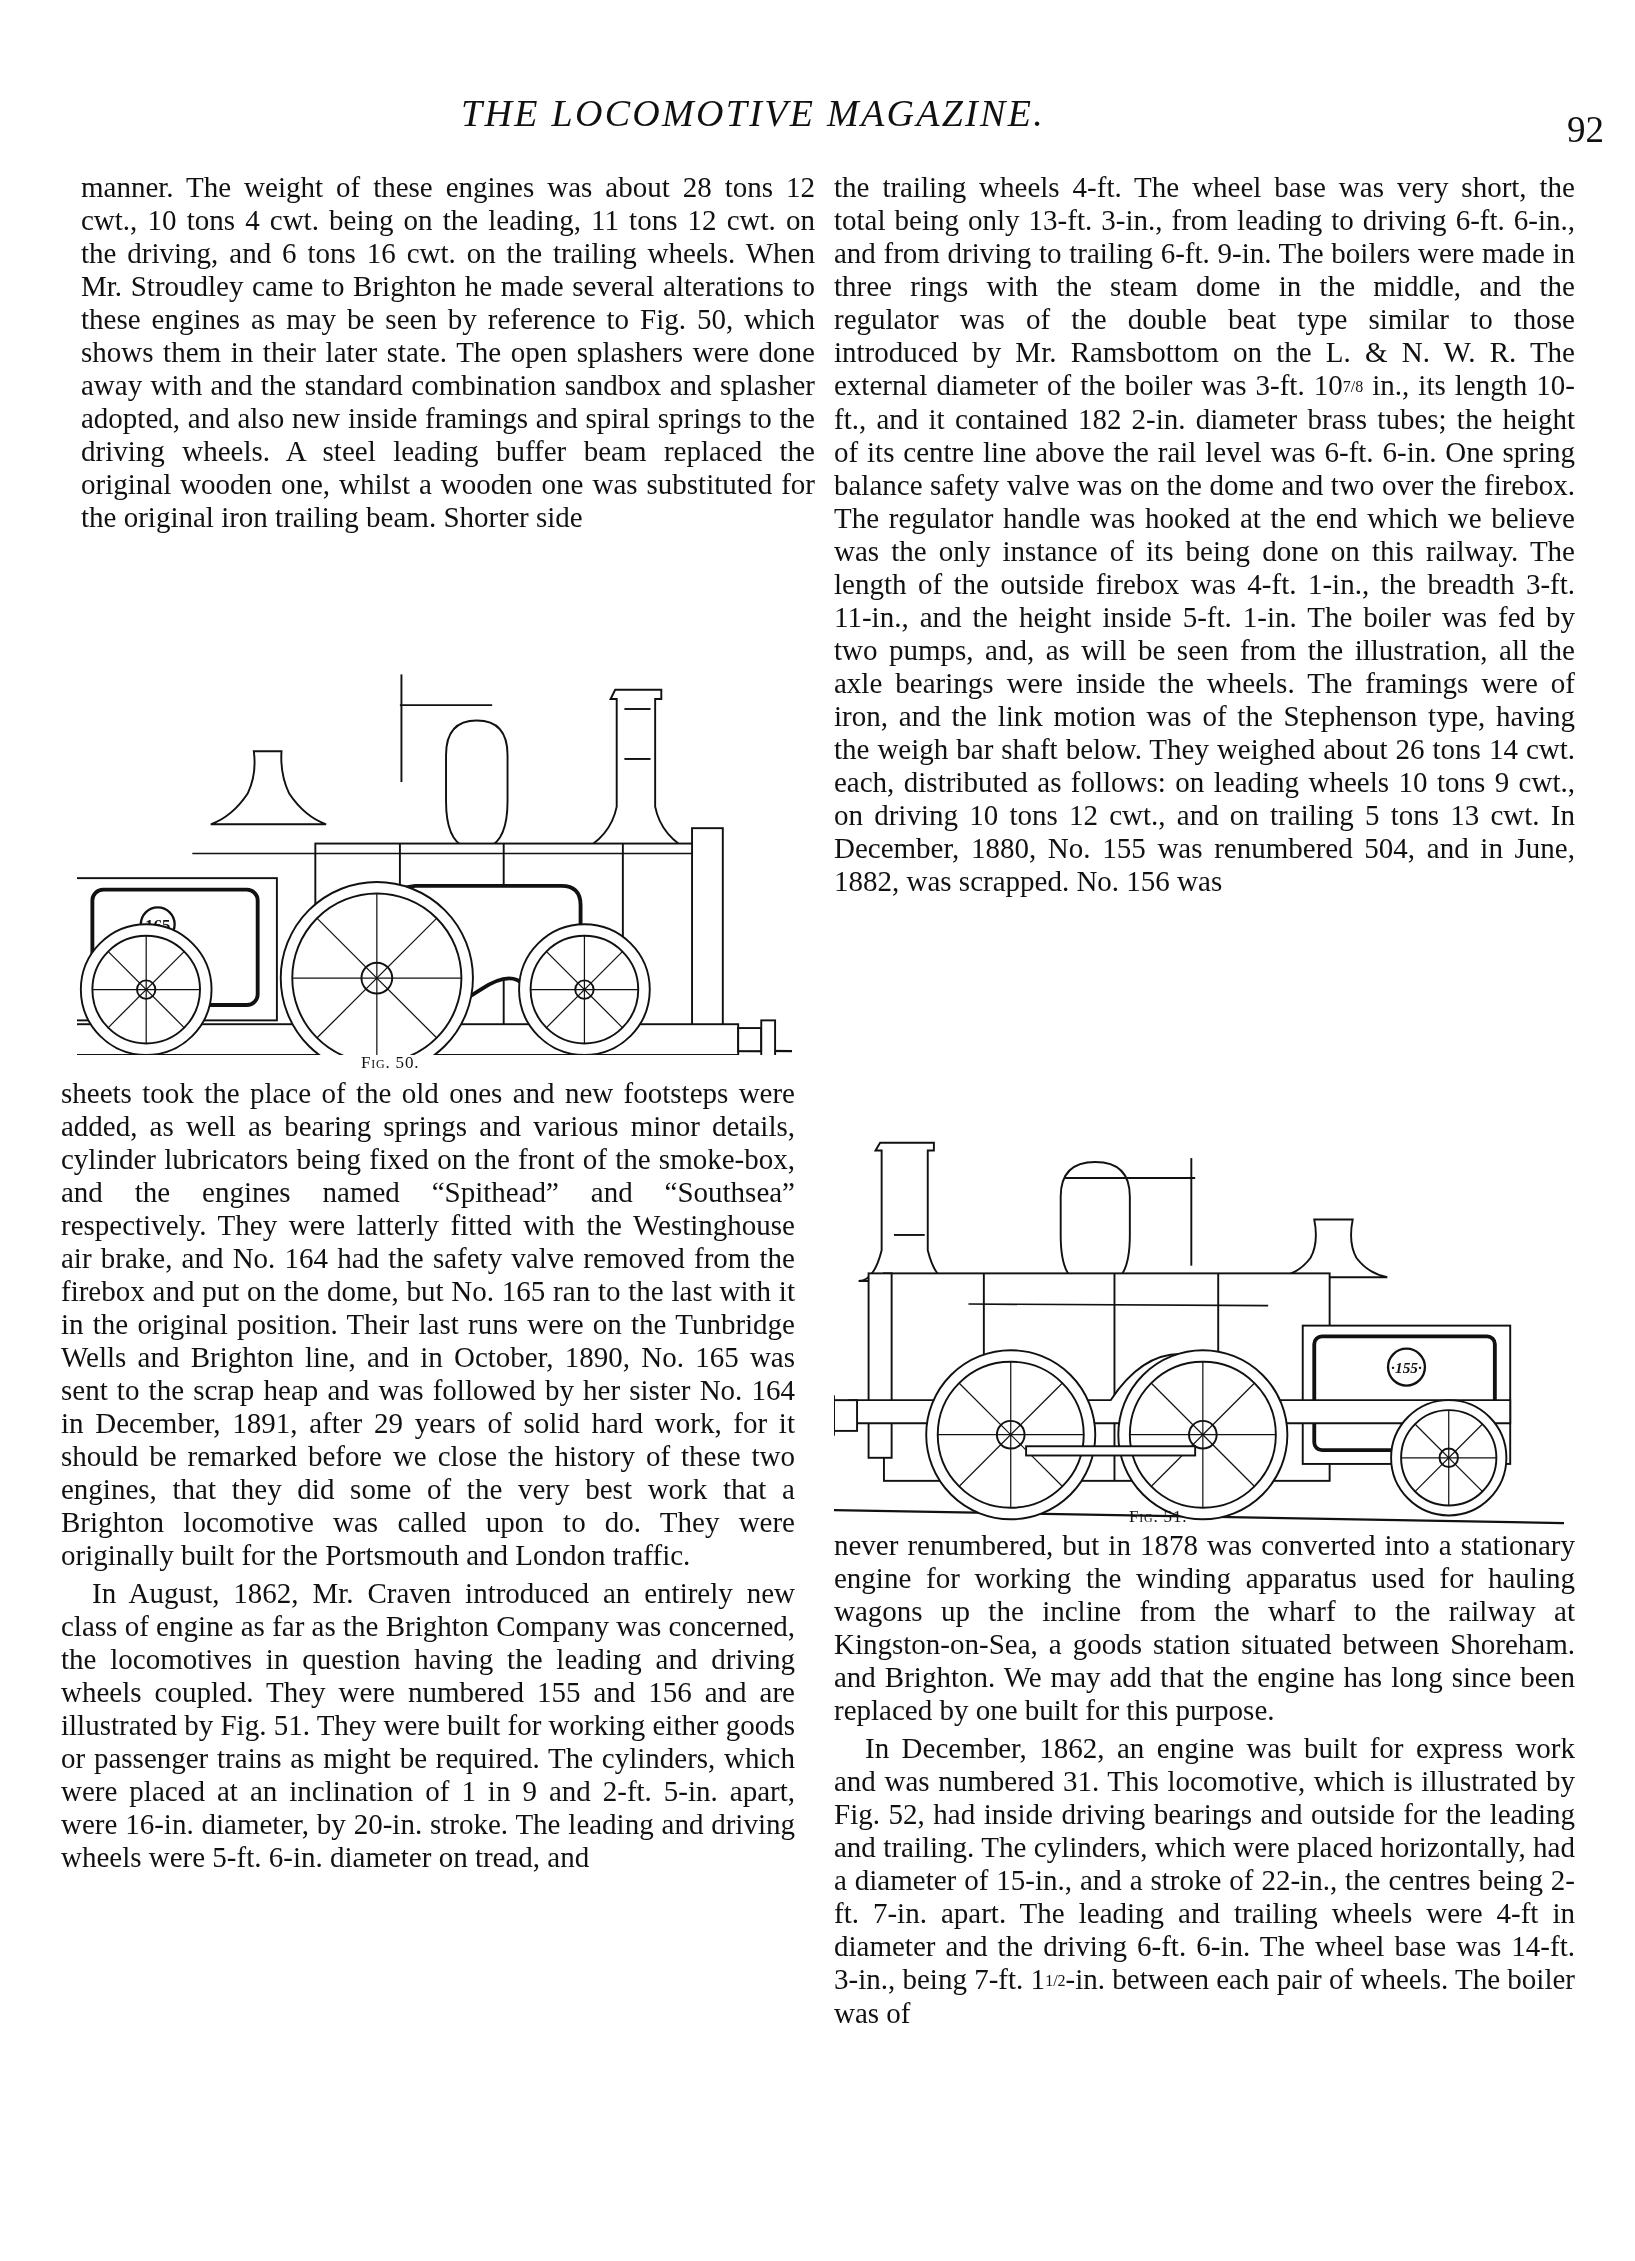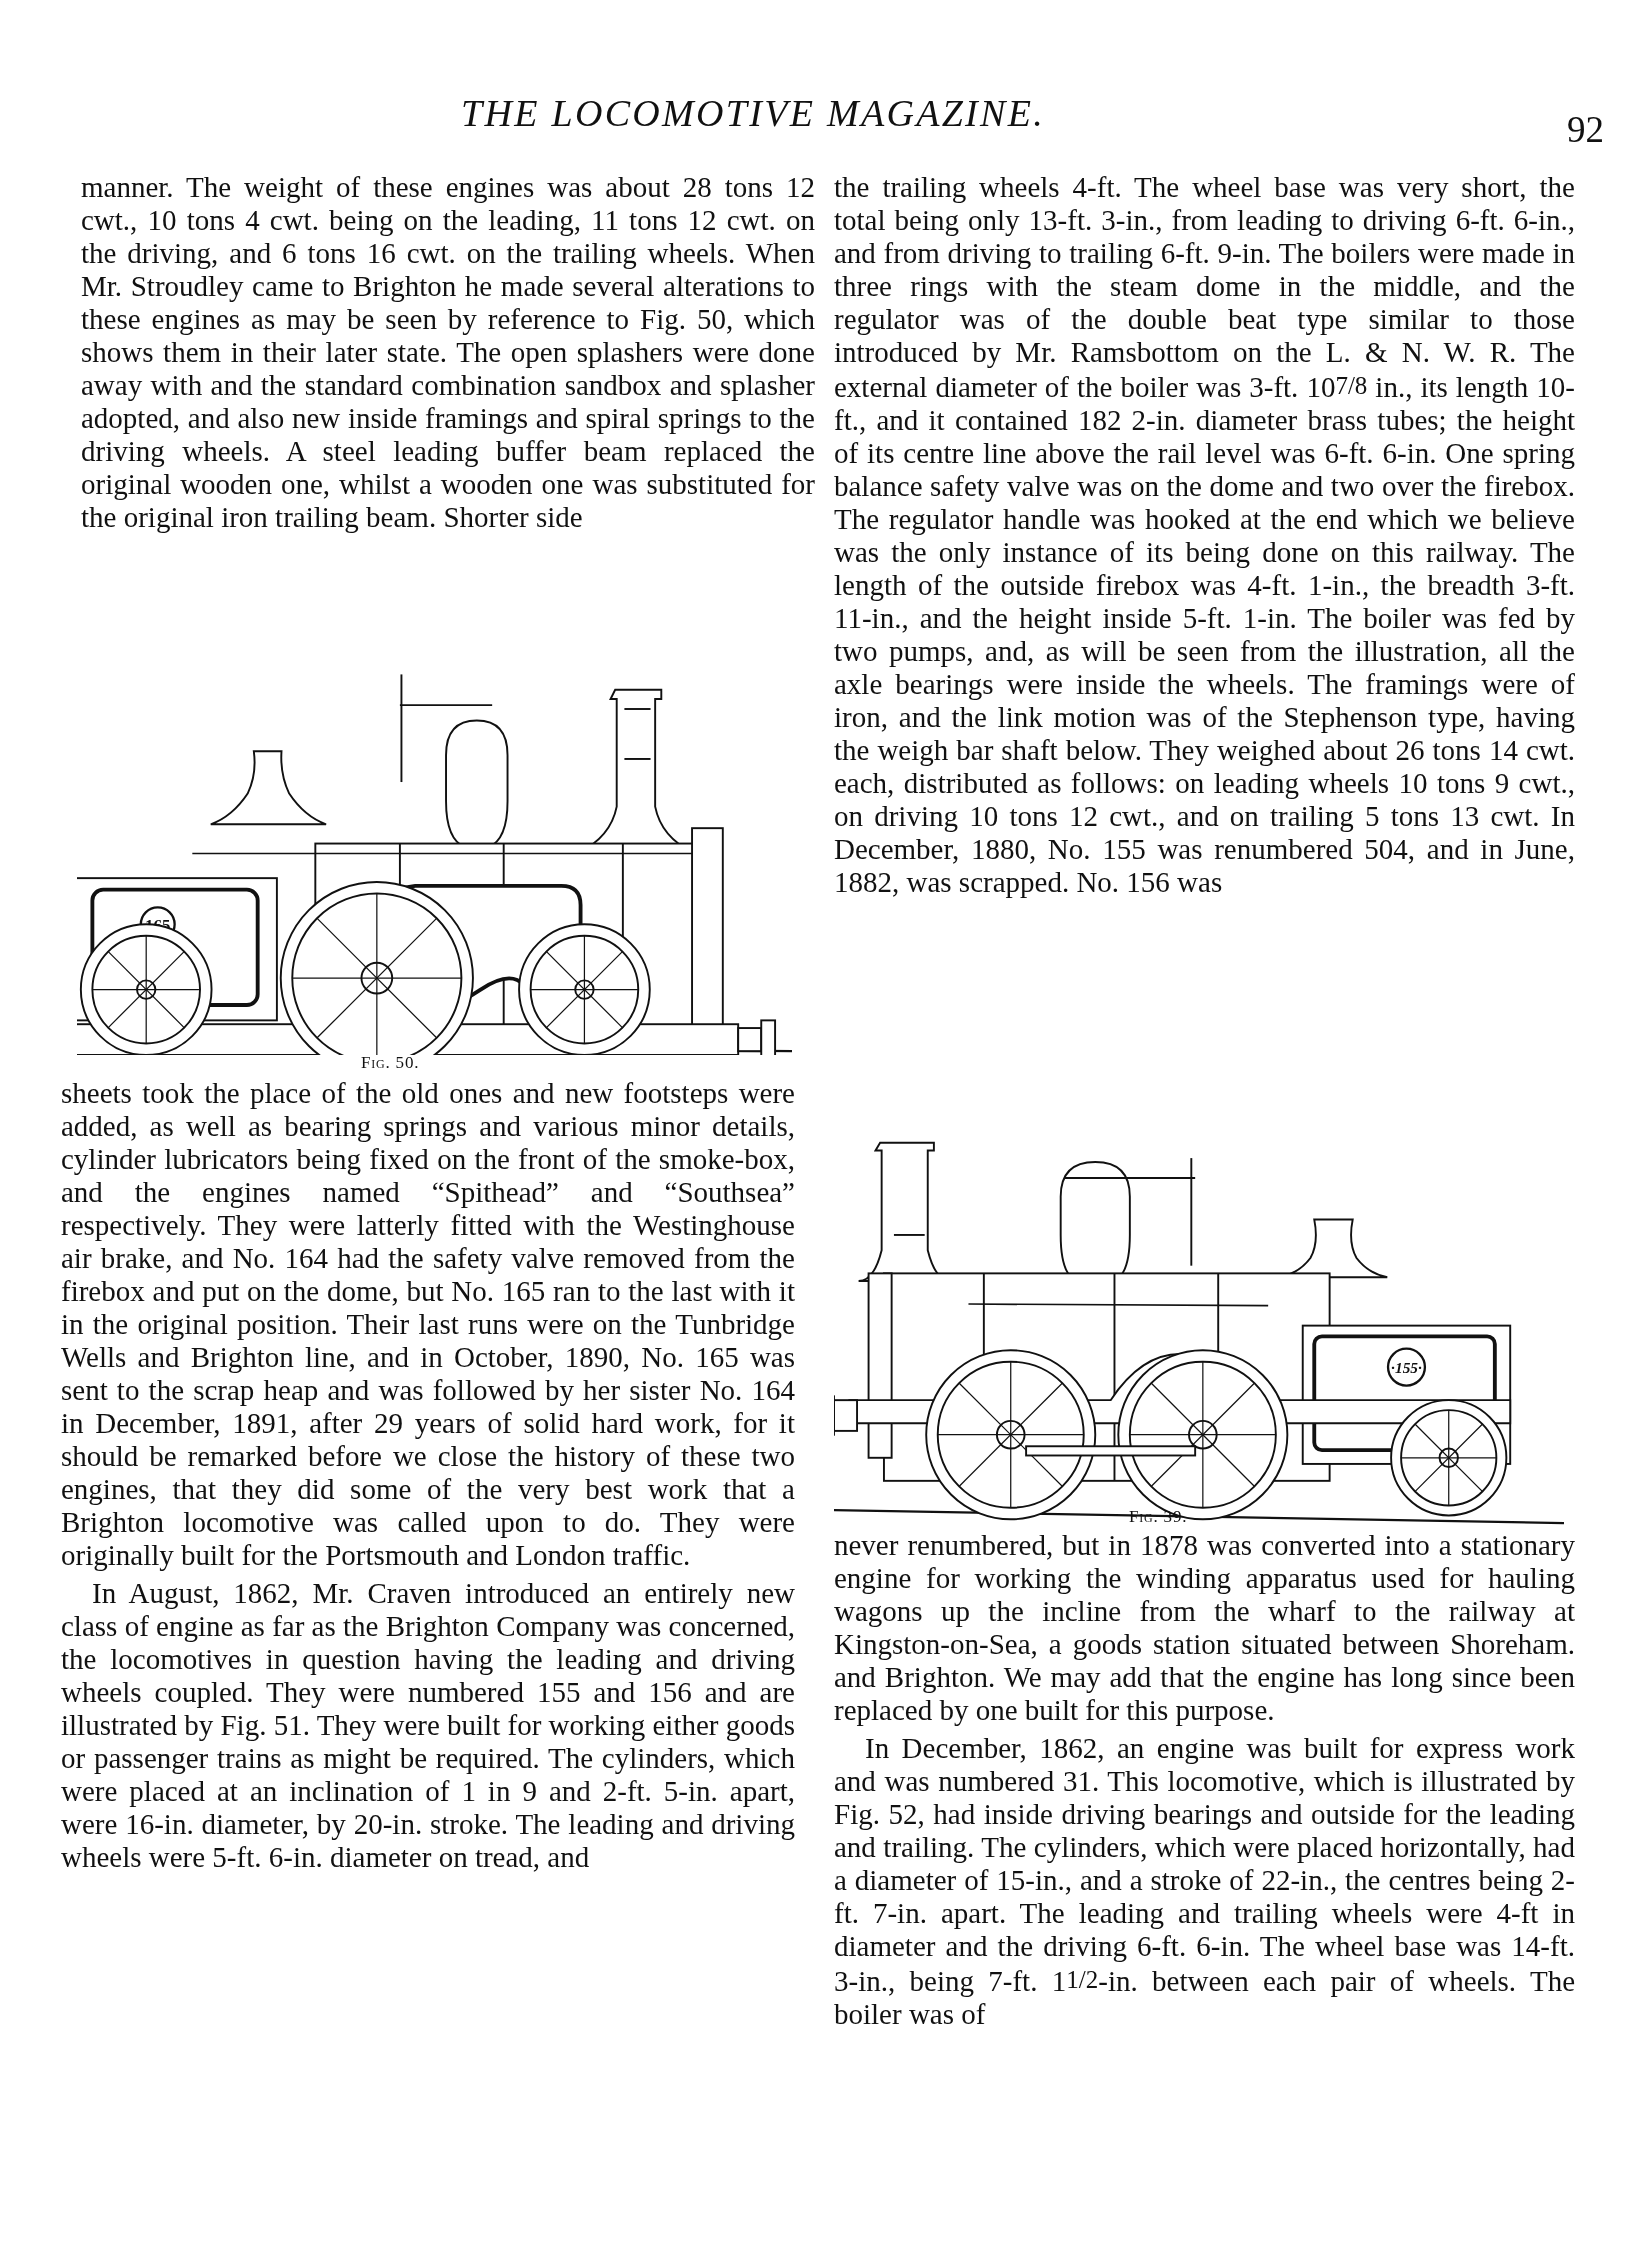--- a/index.html
+++ b/index.html
@@ -9,21 +9,21 @@
   .col { position:absolute; font-size:29px; line-height:33px; text-align:justify; hyphens:none; }
   .col p { margin:0; }
   .col p.indent { text-indent:31px; }
   #colL1 { left:61px; top:171px; width:734px;margin-left:20px; }
   #colL2 { left:61px; top:1077px; width:734px; }
   #colR1 { left:834px; top:171px; width:741px; }
   #colR2 { left:834px; top:1529px; width:741px; }
   .fig { position:absolute; }
   .fig svg { display:block; }
   .cap { position:absolute; font-size:17px; letter-spacing:0.8px; font-variant:small-caps; text-align:left; }
-  .frac { font-size:25px; vertical-align:3.1px; }
+  .frac { font-size:16px; vertical-align:3.1px; }
 </style>
 </head>
 <body>
 
 <div class="hdr-title">THE LOCOMOTIVE MAGAZINE.</div>
 <div class="hdr-page">92</div>
 
 <div class="col" id="colL1">
   <p>manner. The weight of these engines was about 28 tons 12 cwt., 10 tons 4 cwt. being on the leading, 11 tons 12 cwt. on the driving, and 6 tons 16 cwt. on the trailing wheels. When Mr. Stroudley came to Brighton he made several alterations to these engines as may be seen by reference to Fig. 50, which shows them in their later state. The open splashers were done away with and the standard combination sandbox and splasher adopted, and also new inside framings and spiral springs to the driving wheels. A steel leading buffer beam replaced the original wooden one, whilst a wooden one was substituted for the original iron trailing beam. Shorter side</p>
 </div>
@@ -161,19 +161,19 @@
         <line x1="547" y1="323" x2="413" y2="457"></line>
       <line x1="800" y1="358" x2="800" y2="482"></line>
         <line x1="738" y1="420" x2="862" y2="420"></line>
       <line x1="756" y1="376" x2="844" y2="464"></line>
         <line x1="844" y1="376" x2="756" y2="464"></line>
     </g>
 
     <rect x="250" y="405" width="220" height="12" fill="#fff"></rect>
   </svg>
 </div>
-<div class="cap" style="left:1129px; top:1507px; width:154px;">Fig. 39.</div>
+<div class="cap" style="left:1129px; top:1507px; width:154px;">Fig. 51.</div>
 
 <div class="col" id="colR2">
   <p>never renumbered, but in 1878 was converted into a stationary engine for working the winding apparatus used for hauling wagons up the incline from the wharf to the railway at Kingston-on-Sea, a goods station situated between Shoreham. and Brighton. We may add that the engine has long since been replaced by one built for this purpose.</p>
   <p class="indent" style="margin-top:4.6px;"><span>In December, 1862, an engine was built for express work and was numbered 31. This locomotive, which is illustrated by Fig. 52, had inside driving bearings and outside for the leading and trailing. The cylinders, which were placed horizontally, had a diameter of 15-in., and a stroke of 22-in., the centres being 2-ft. 7-in. apart. The leading and trailing wheels were 4-ft in diameter and the driving 6-ft. 6-in. The wheel base was 14-ft. 3-in., being 7-ft. 1</span><span class="frac">1/2</span><span>-in. between each pair of wheels. The boiler was of</span></p>
 </div>
 
 
 </body></html>

